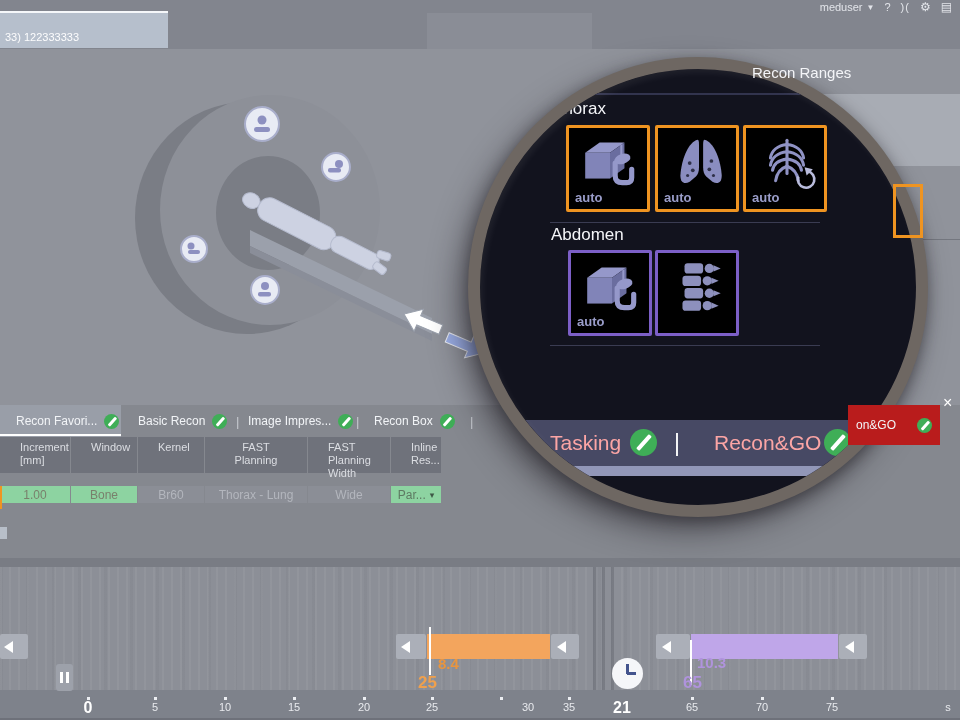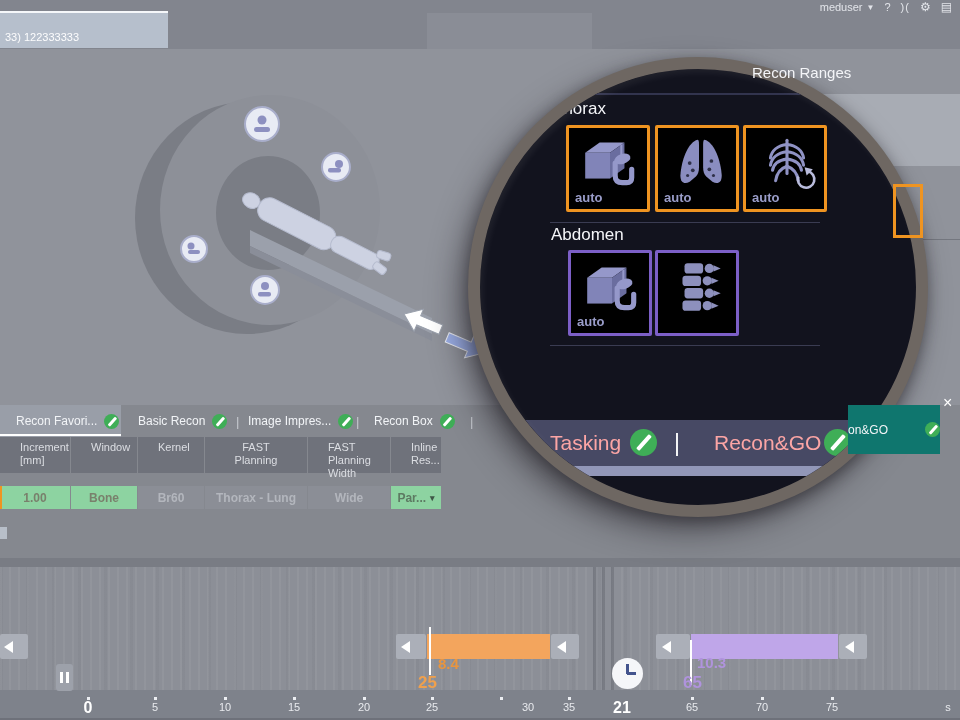--- a/index.html
+++ b/index.html
@@ -25,30 +25,30 @@
   .section-low{left:0;top:405px;width:960px;height:153px;background:#85888f;z-index:2;}
   .tabrow{left:0;top:405px;width:960px;height:32px;z-index:2;}
   .tab-sel{left:0;top:0;width:121px;height:32px;background:#999ea8;}
   .tab-underline{left:0;top:29px;width:121px;height:2px;background:#fff;}
   .tab-label{font-size:12px;color:#f2f4f7;white-space:nowrap;}
   .tabsep{color:#c6c9cf;font-size:13px;}
   .edit-icon{width:15px;height:15px;border-radius:50%;background:#3fae57;position:relative;flex:none;}
   .edit-icon::after{content:"";position:absolute;left:6.5px;top:2px;width:2.5px;height:11px;
                     background:#fff;border-radius:1px;transform:rotate(42deg);}
   .tabitem{position:absolute;top:0;height:32px;display:flex;align-items:center;gap:7px;}
-  .tab-right{left:848px;top:405px;width:92px;height:49px;background:#0f766e;z-index:6;
-             display:flex;align-items:center;justify-content:space-between;padding:0 0;box-sizing:border-box;}
+  .tab-right{left:848px;top:405px;width:92px;height:40px;background:#b91c1c;z-index:6;
+             display:flex;align-items:center;justify-content:space-between;padding:0 8px;box-sizing:border-box;}
   .close-x{left:943px;top:394px;font-size:16px;color:#fff;z-index:7;}
   
   .thead{left:0;top:437px;display:flex;gap:1px;z-index:2;}
   .th{background:#6f727b;color:#dcdee3;font-size:11px;line-height:1.2;
       padding:4px 20px;box-sizing:border-box;height:36px;}
   .trow{left:0;top:486px;display:flex;gap:1px;z-index:2;}
-  .td{height:23px;display:flex;align-items:center;justify-content:center;
-      font-size:12px;box-sizing:border-box;font-weight:bold;}
+  .td{height:17px;display:flex;align-items:center;justify-content:center;
+      font-size:12px;box-sizing:border-box;}
   .td-green{background:#8dd3a1;color:#79806c;}
   .td-gray{background:#8b8e96;color:#b3b6bd;}
   .orange-sliver{left:0;top:486px;width:2px;height:23px;background:#ef9421;z-index:3;}
   .notch{left:0;top:527px;width:7px;height:12px;background:#b8bfc9;z-index:3;}
   
   .loupe{left:468px;top:57px;width:436px;height:436px;border-radius:50%;
          border:12px solid #6e6762;background:#12131e;overflow:hidden;z-index:5;
          box-shadow:-10px 14px 30px rgba(25,22,28,.5),0 4px 14px rgba(25,22,28,.4);}
   .loupe::after{content:"";position:absolute;inset:0;border-radius:50%;pointer-events:none;
                 box-shadow:inset 3px 4px 6px rgba(255,255,255,.06);}

